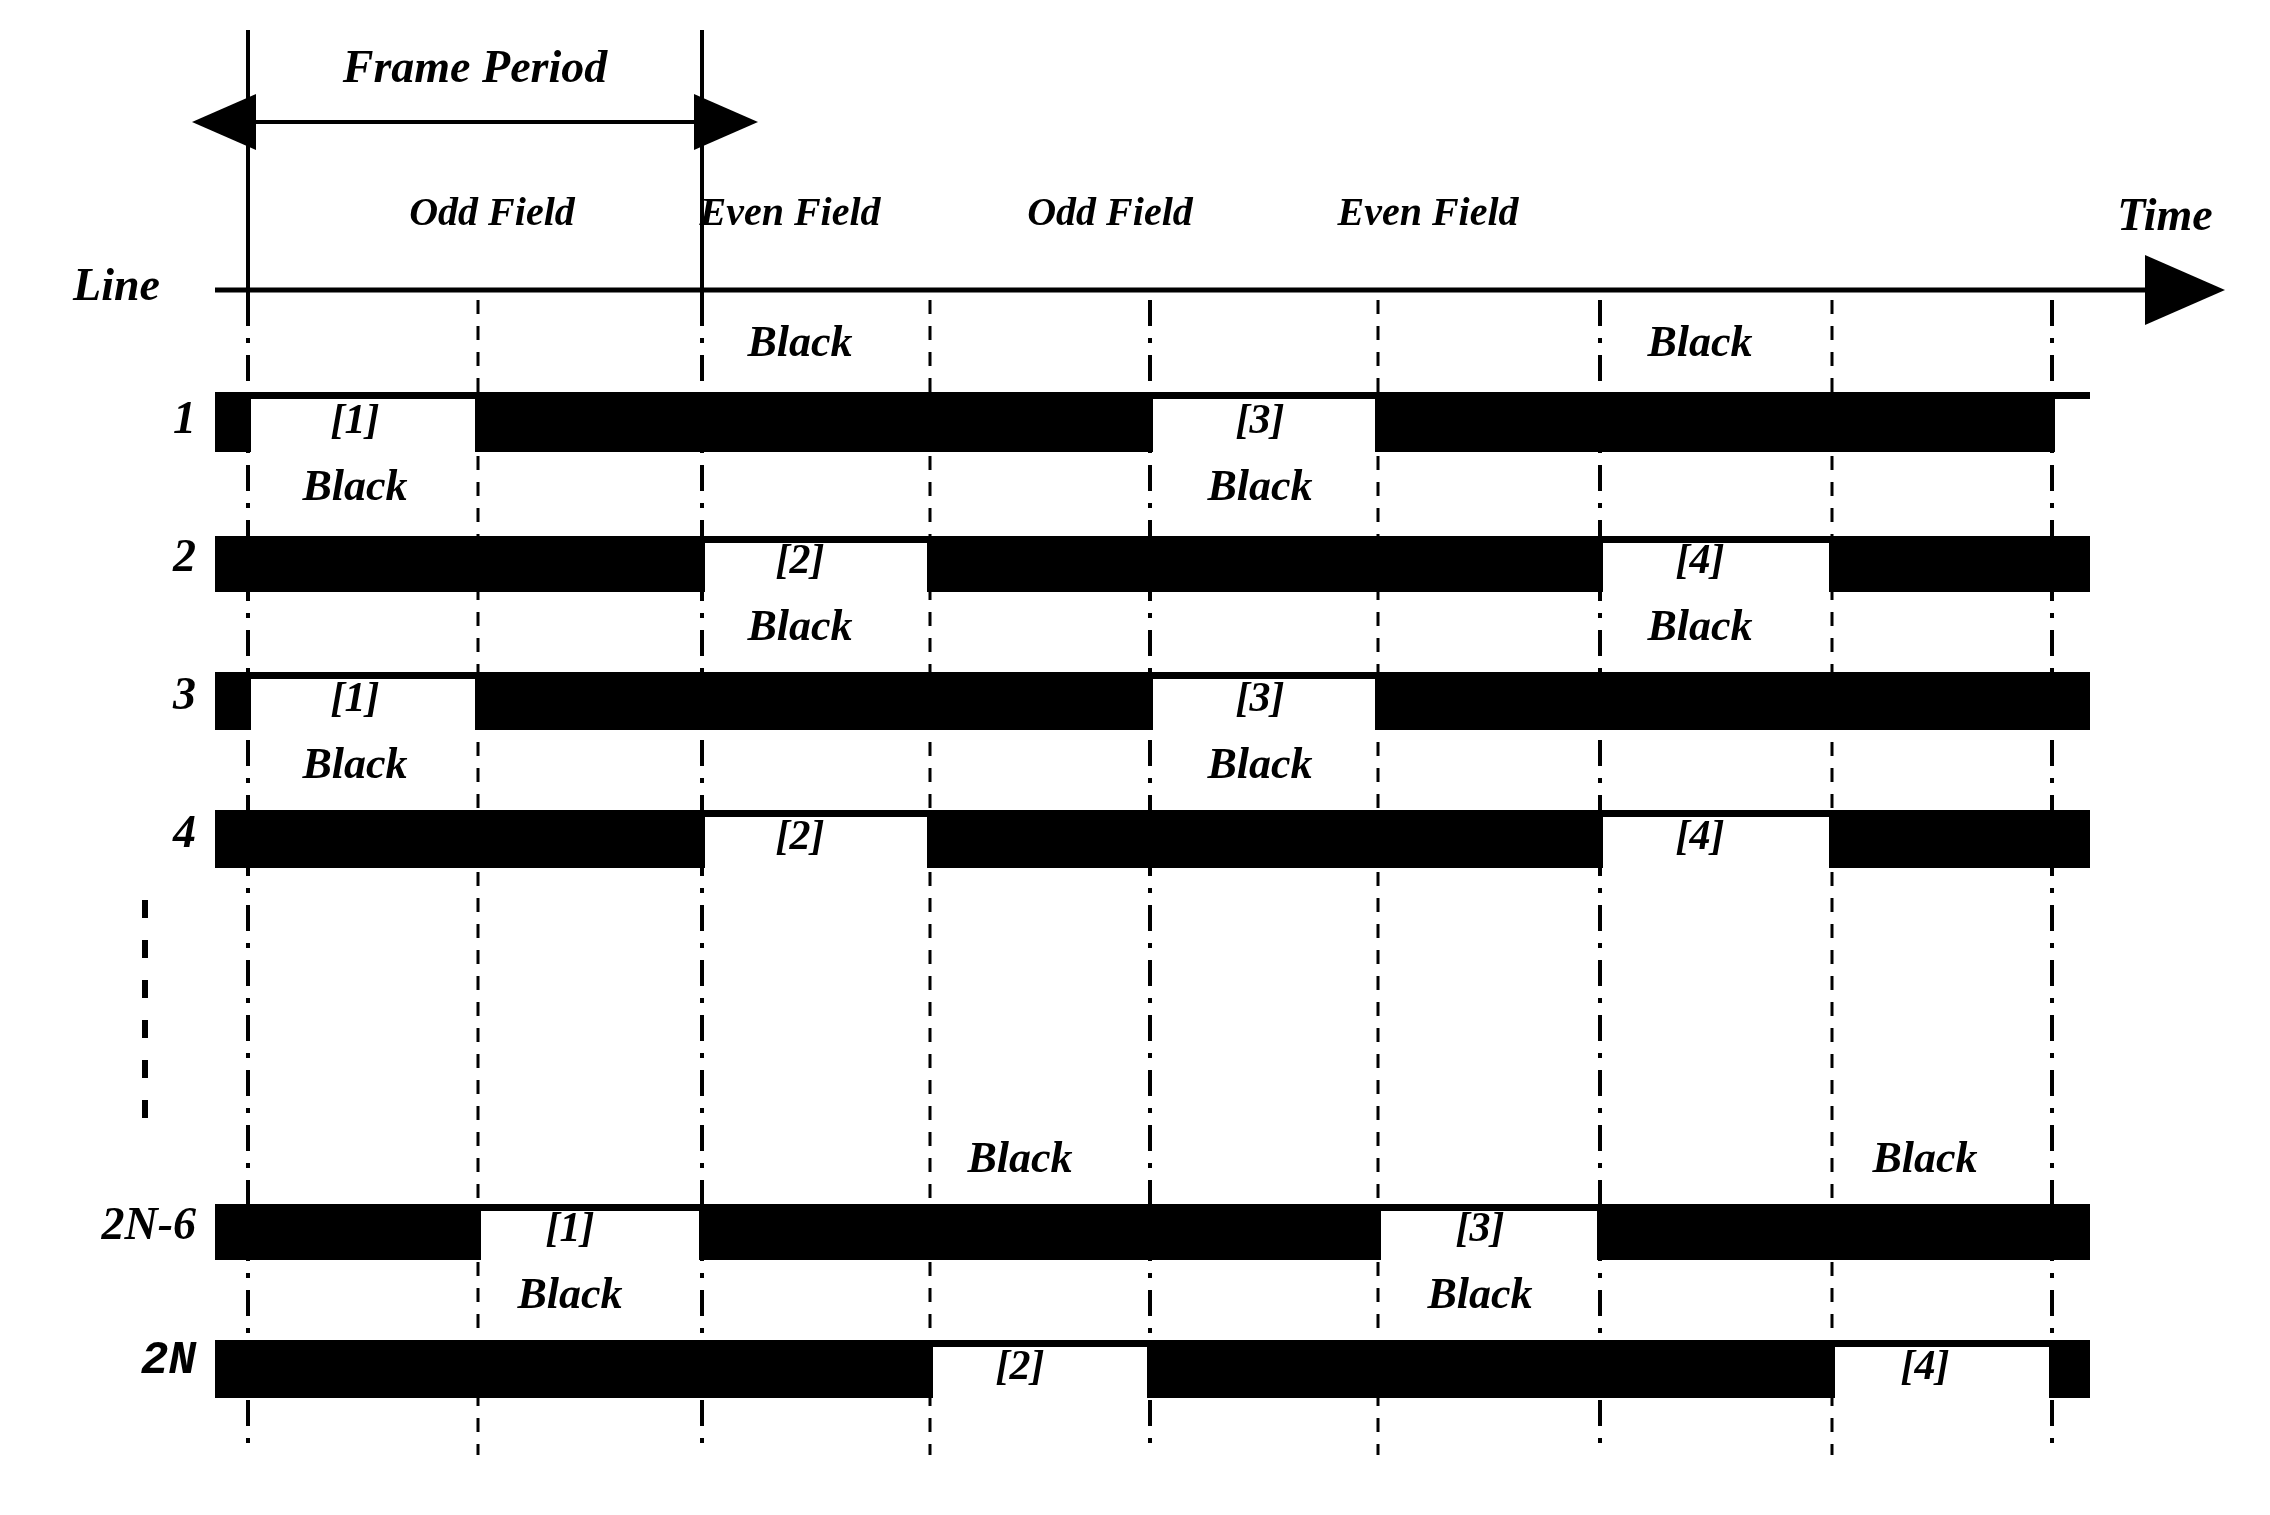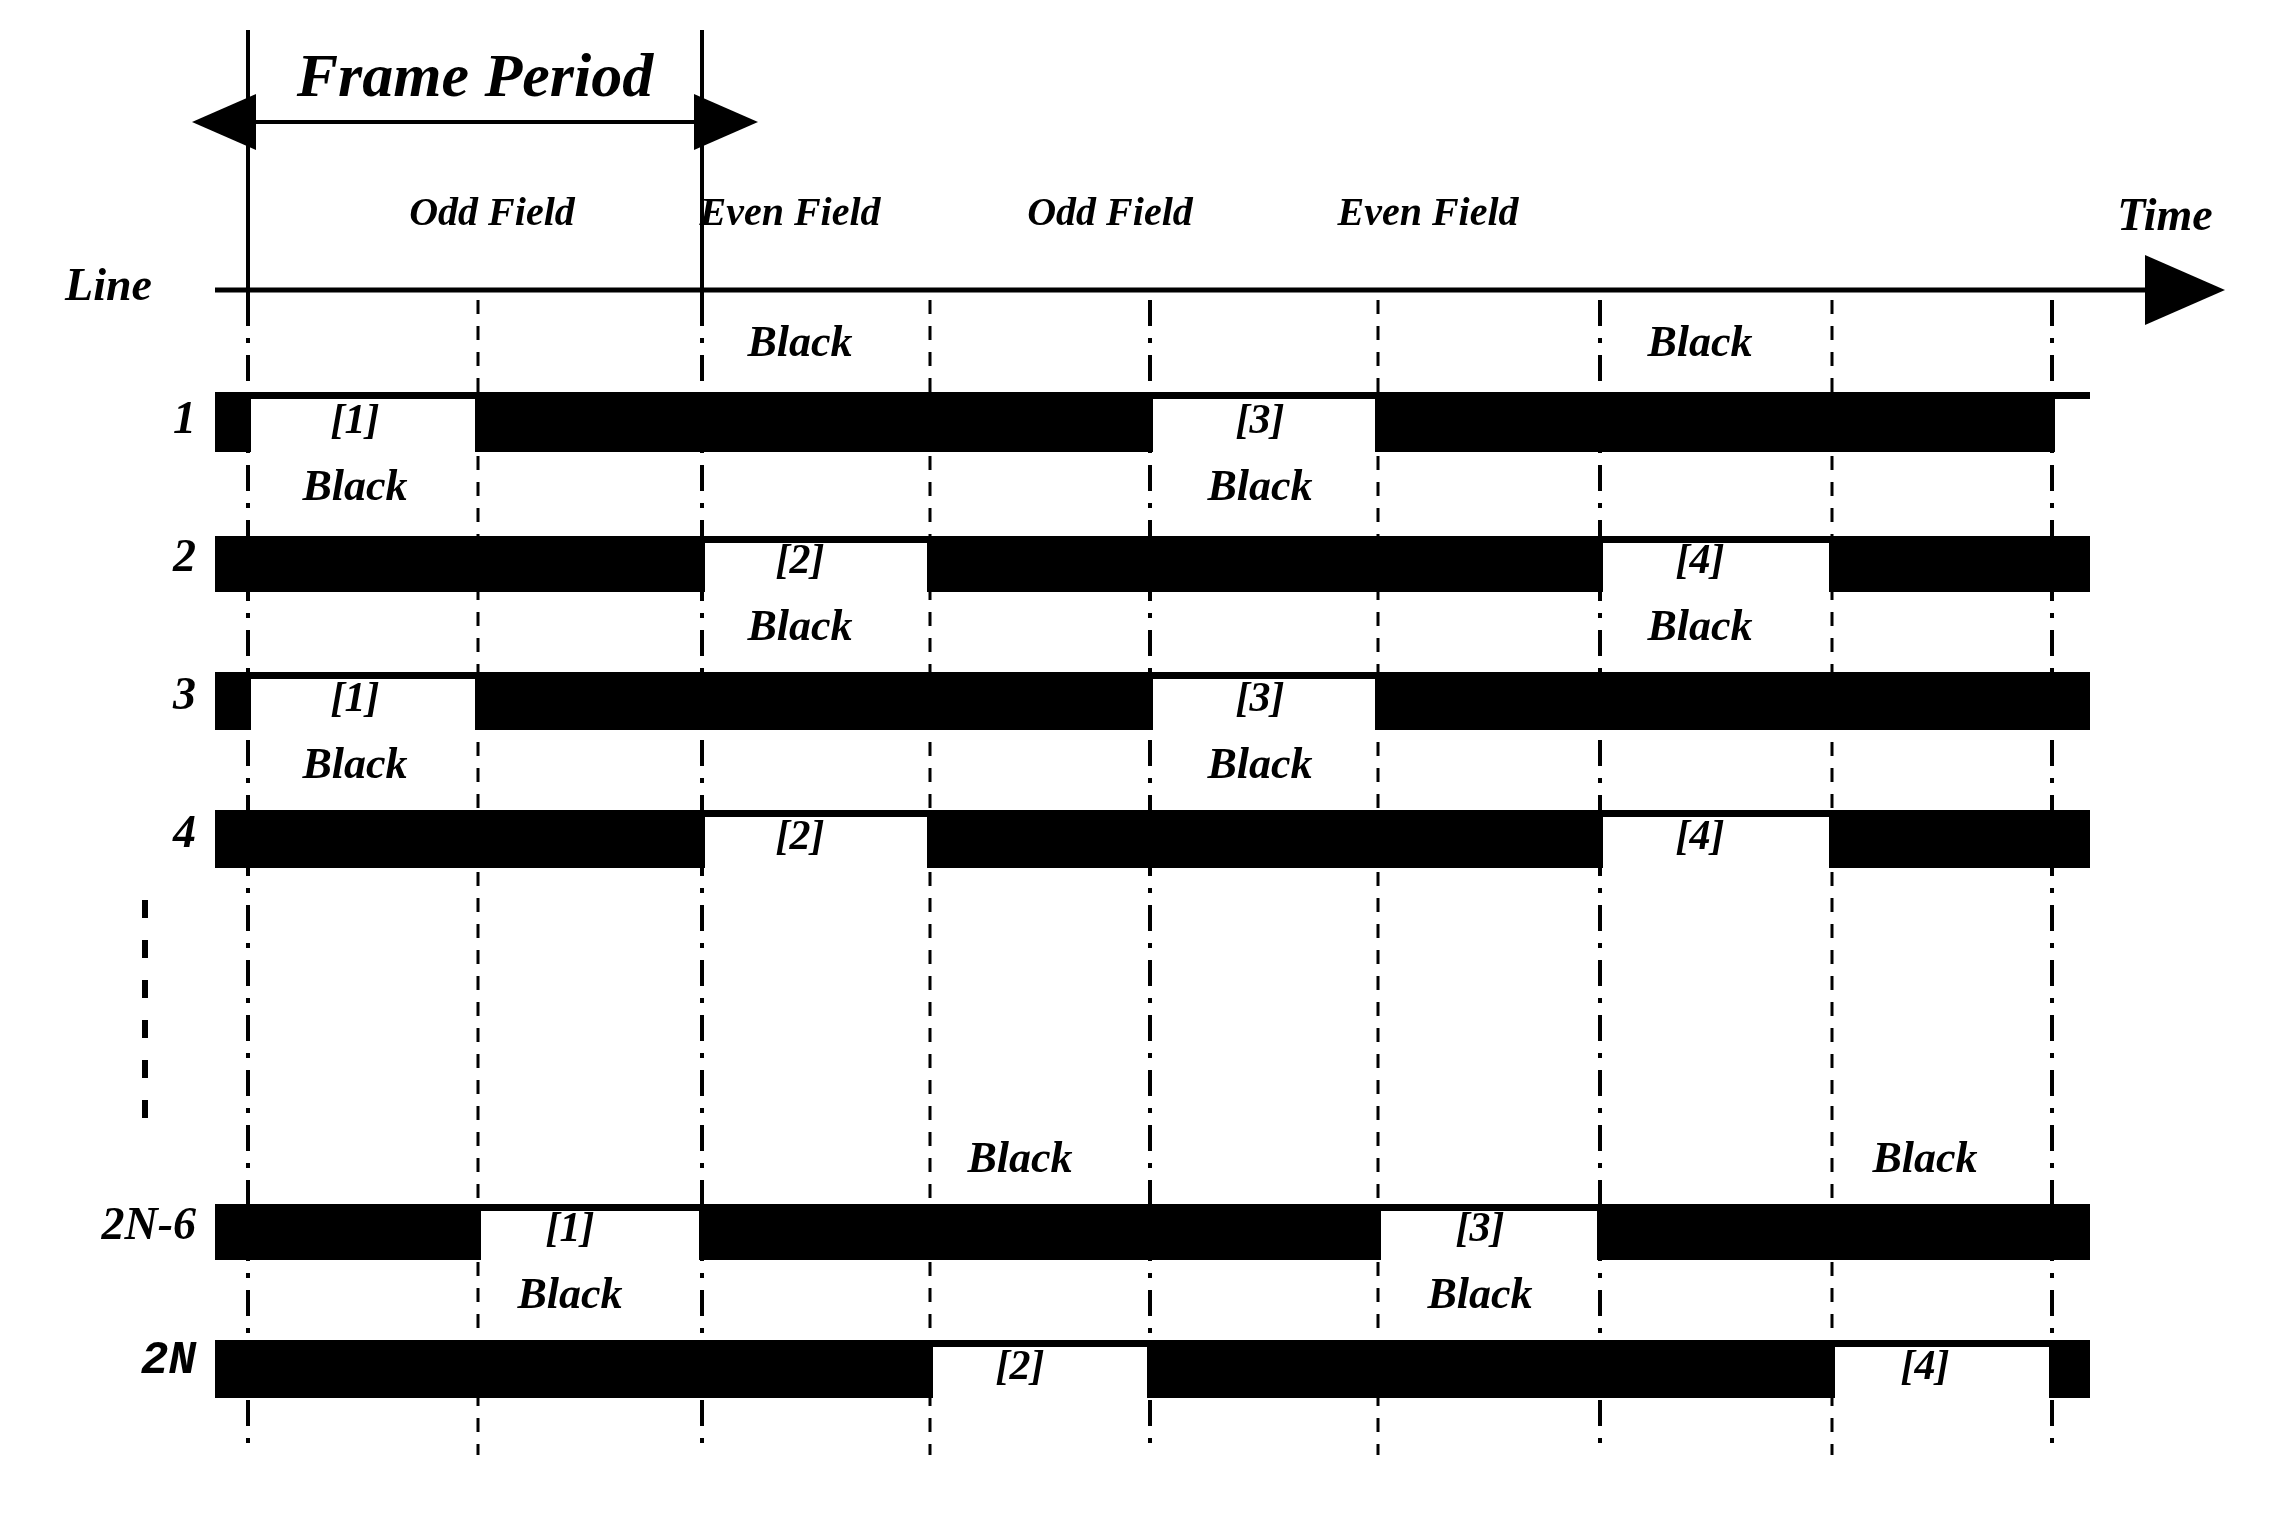--- a/index.html
+++ b/index.html
@@ -6,21 +6,21 @@
   body{width:2270px;height:1515px;font-family:"Liberation Serif",serif;overflow:hidden;}
   #stage{position:relative;width:2270px;height:1515px;background:#fff;}
   svg#diagram{position:absolute;left:0;top:0;width:2270px;height:1515px;}
   .lbl{position:absolute;font-style:italic;font-weight:bold;color:#000;white-space:nowrap;
        font-family:"Liberation Serif",serif;}
   .rowlabel{font-size:46px;}
   .axislabel{font-size:46px;font-style:italic;}
   .fieldlabel{font-size:40px;font-family:Liberation Serif, serif;}
   .blacktag{font-size:44px;}
   .bracket{font-size:42px;}
-  .framelabel{font-size:62px;}
+  .framelabel{font-size:46px;}
 </style>
 </head>
 <body>
 
 <div id="stage">
 
   <svg id="diagram" viewBox="0 0 2270 1515">
     <defs>
       <marker id="arrR" markerWidth="16" markerHeight="14" refX="1" refY="7" orient="auto">
         <path d="M0,0 L16,7 L0,14 z" fill="#000"></path>
@@ -156,15 +156,15 @@
       <div class="lbl blacktag" style="left: 570px; top: 1268px; transform: translateX(-50%);">Black</div>
       <div class="lbl blacktag" style="left: 1480px; top: 1268px; transform: translateX(-50%);">Black</div>
       <div class="lbl bracket" style="left: 1020px; top: 1341px; transform: translateX(-50%);">[2]</div>
       <div class="lbl bracket" style="left: 1925px; top: 1341px; transform: translateX(-50%);">[4]</div>
       <div class="lbl framelabel" style="left: 475px; top: 40px; transform: translateX(-50%);">Frame Period</div>
       <div class="lbl fieldlabel" style="left: 492px; top: 188px; transform: translateX(-50%);">Odd Field</div>
       <div class="lbl fieldlabel" style="left: 790px; top: 188px; transform: translateX(-50%);">Even Field</div>
       <div class="lbl fieldlabel" style="left: 1110px; top: 188px; transform: translateX(-50%);">Odd Field</div>
       <div class="lbl fieldlabel" style="left: 1428px; top: 188px; transform: translateX(-50%);">Even Field</div>
       <div class="lbl axislabel" style="left: 2165px; top: 188px; transform: translateX(-50%);">Time</div>
-      <div class="lbl axislabel" style="left: 152px; top: 258px; transform: translateX(-100%);">Line</div>
+      <div class="lbl axislabel" style="left: 160px; top: 258px; transform: translateX(-100%);">Line</div>
     </div>
 </div>
 
 </body></html>

